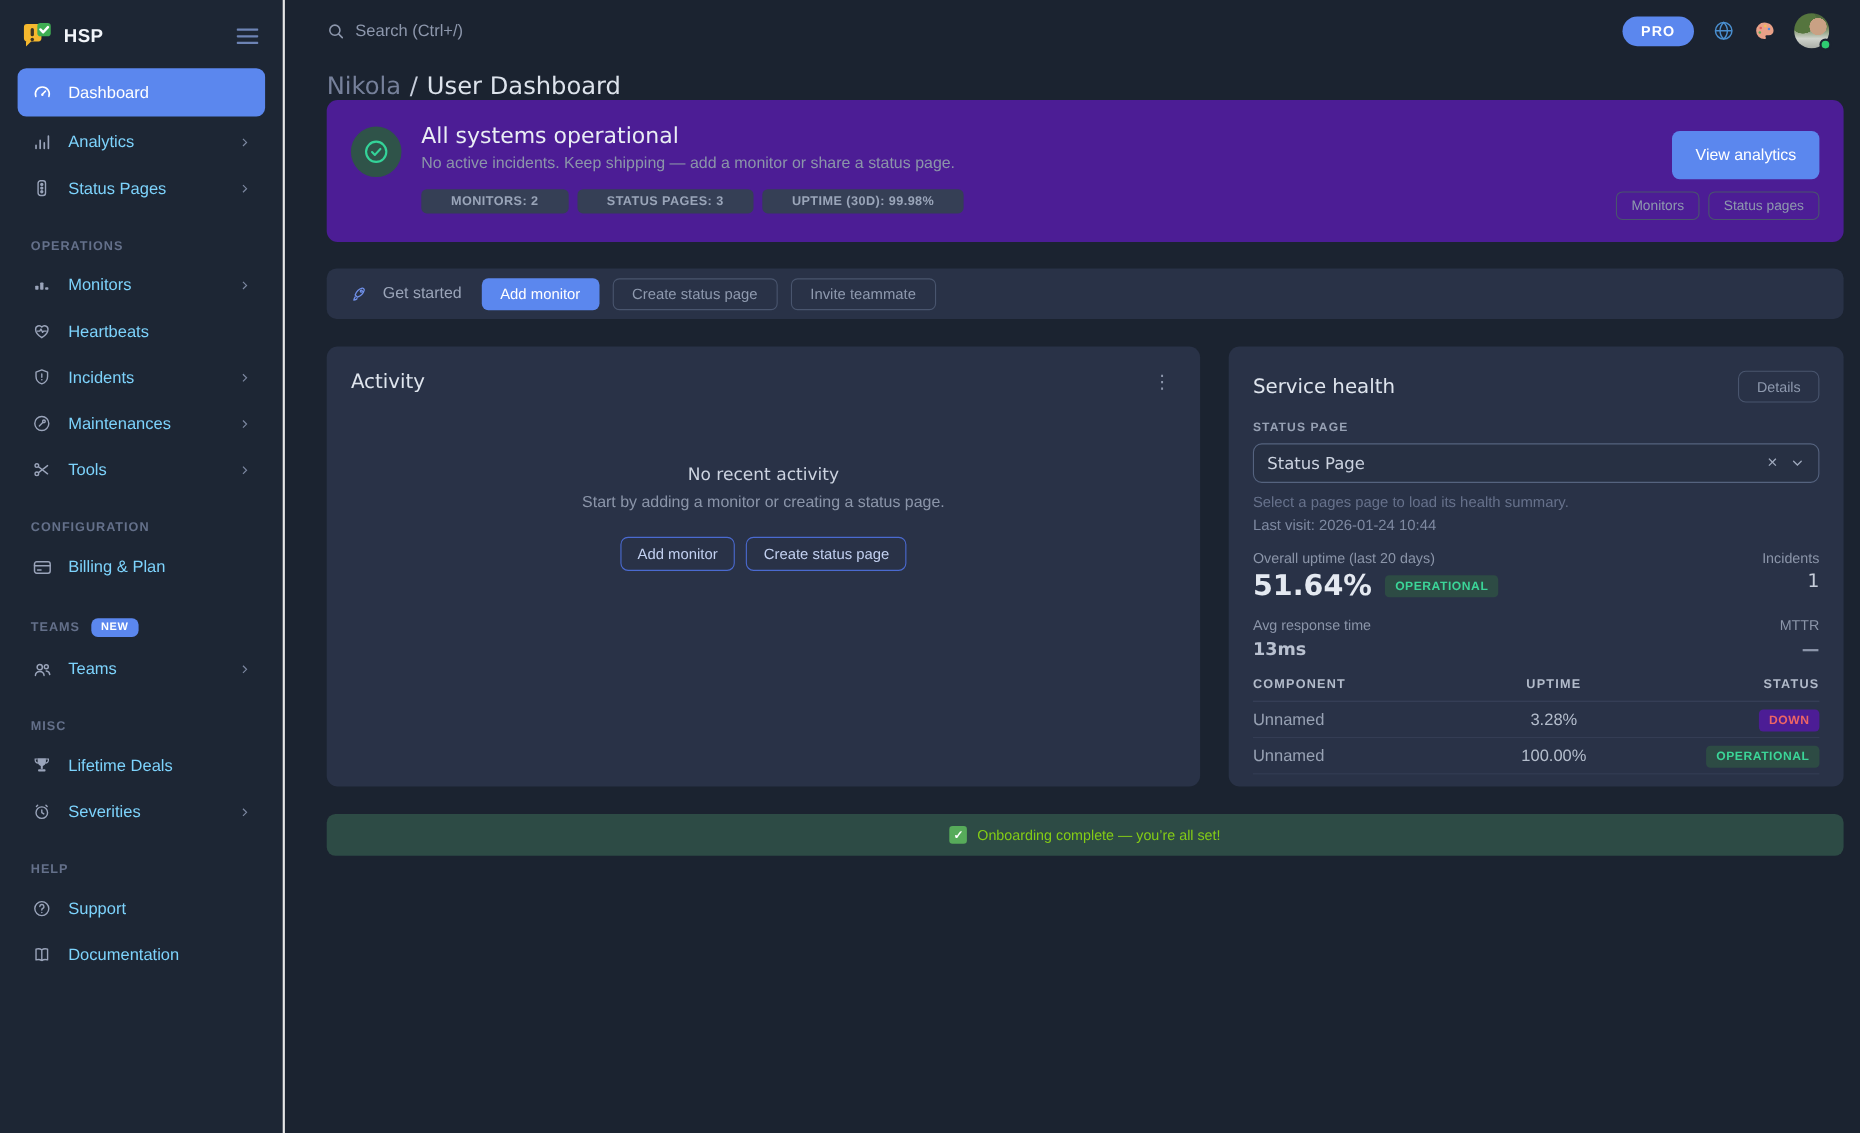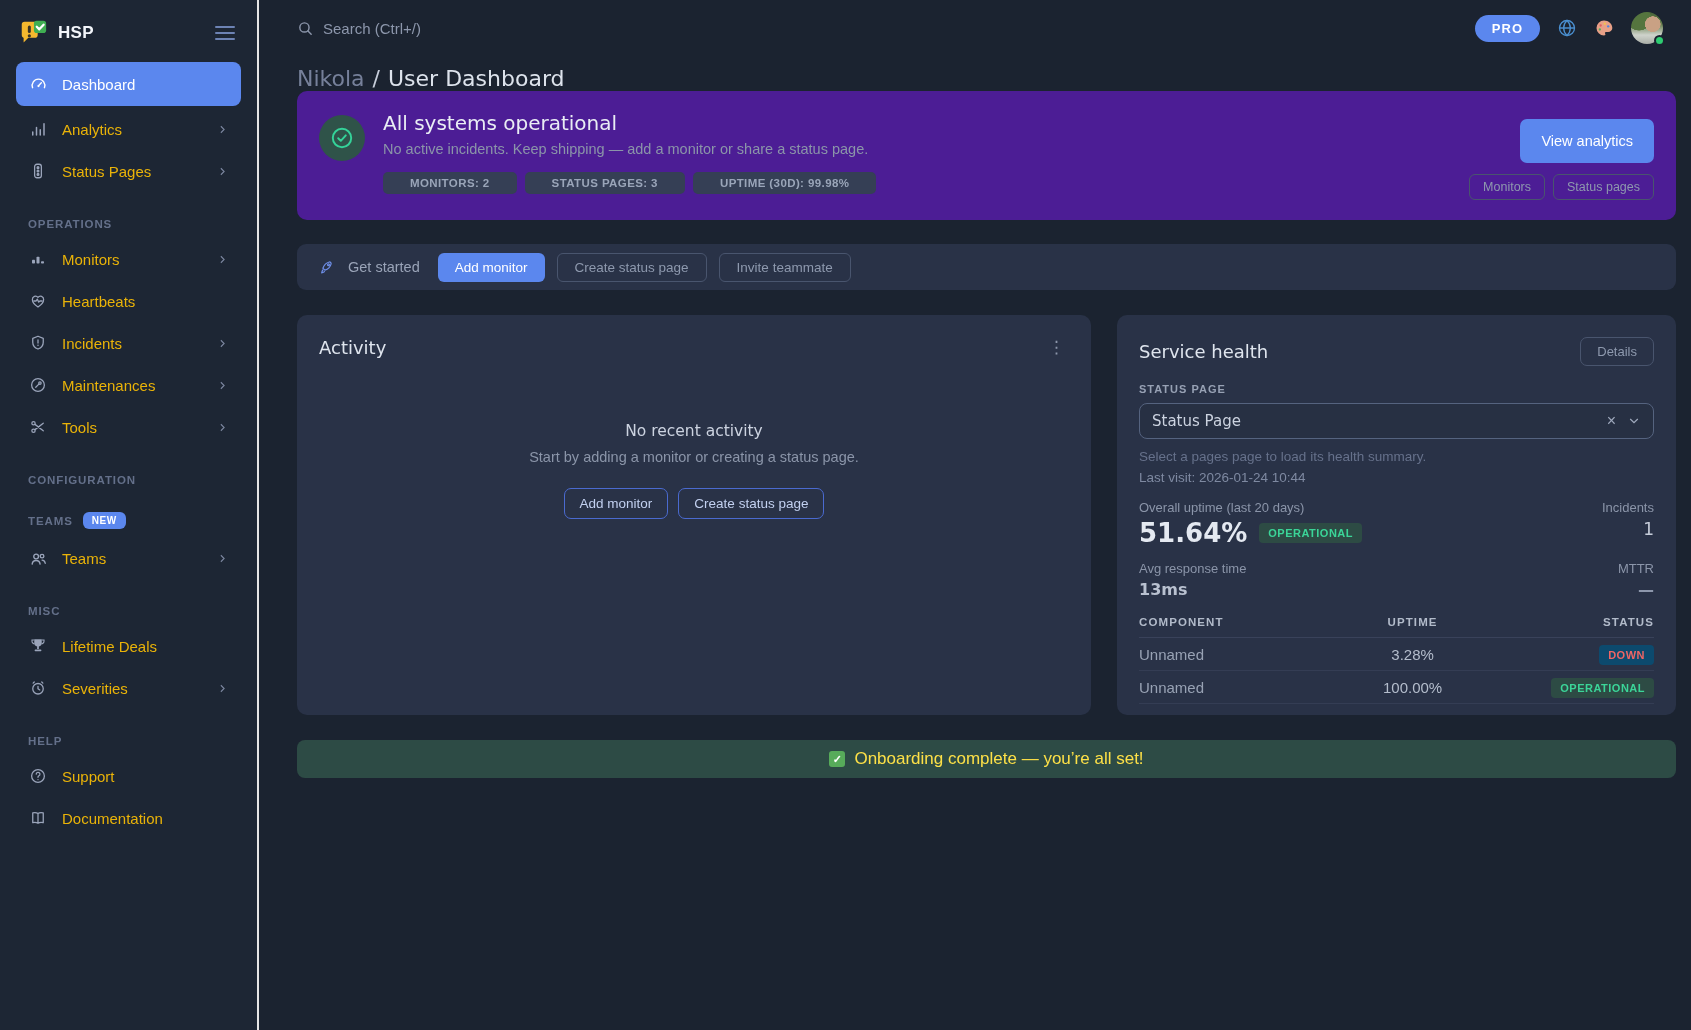--- a/index.html
+++ b/index.html
@@ -16,21 +16,21 @@
     width:259px; min-width:259px; height:100%;
     background:#1d2634; border-right:2px solid #e5e5e5;
     padding:14px 16px 0; overflow:hidden;
   }
   .logo-row { display:flex; align-items:center; gap:10px; padding:4px 2px 14px; }
   .logo-mark { width:30px; height:30px; display:block; }
   .brand-name { font-size:17px; font-weight:700; color:#f2f5fa; letter-spacing:.3px; flex:1; }
   .hamburger { color:#6d83b4; cursor:pointer; padding:4px; }
   .nav-item {
     height:42px; display:flex; align-items:center; gap:14px;
-    padding:0 12px; border-radius:8px; color:#eab308; font-size:15px; cursor:pointer;
+    padding:0 12px; border-radius:8px; color:#7dd3fc; font-size:15px; cursor:pointer;
   }
   .nav-item.active { background:#5b87ee; color:#ffffff; height:44px; margin-bottom:2px; }
   .nav-item .ic { width:20px; height:20px; flex:none; display:flex; align-items:center; justify-content:center; color:#9aa4ba; }
   .nav-item.active .ic { color:#ffffff; }
   .nav-item .lbl { flex:1; }
   .nav-item .chev { color:#7c87a0; display:flex; }
   .section-label {
     margin:26px 12px 8px; font-size:11.5px; font-weight:600;
     letter-spacing:.9px; color:#64708a; display:flex; align-items:center; gap:10px;
   }
@@ -150,21 +150,21 @@
   .stat-right { text-align:right; }
   .big-num {
     font-family:"DejaVu Sans",sans-serif; font-size:26px; font-weight:700; color:#e4e9f1;
   }
   .uptime-line { display:flex; align-items:center; gap:12px; margin-top:3px; }
   .badge {
     font-size:11px; font-weight:700; letter-spacing:.5px;
     padding:4px 9px; border-radius:4px;
   }
   .badge.op { background:#2d4b44; color:#3bd598; }
-  .badge.down { background:#0c4a6e; color:#ee6565; }
+  .badge.down { background:#4c1d95; color:#ee6565; }
   .stat-val { font-size:17px; color:#c6cdda; margin-top:4px; font-family:"DejaVu Sans",sans-serif; }
   .stat-val-b { font-size:16px; font-weight:700; color:#b9c1d0; margin-top:4px; font-family:"DejaVu Sans",sans-serif; }
   .mttr-dash { color:#8d97ac; }
 
   .sh-table { margin-top:15px; }
   .t-head {
     display:grid; grid-template-columns:1.2fr 1fr 1fr; padding:2px 0 9px;
     border-bottom:1px solid #39425a; font-size:11.5px; font-weight:700;
     letter-spacing:1.1px; color:#b2bbca;
   }
@@ -180,21 +180,21 @@
   
   .banner {
     margin-top:25px; height:38px; background:#2d4b45; border-radius:8px;
     display:flex; align-items:center; justify-content:center; gap:9px;
   }
   .banner-check {
     width:16px; height:16px; background:#57ab5a; border-radius:3px;
     display:flex; align-items:center; justify-content:center;
     color:#fff; font-size:11px; font-weight:700;
   }
-  .banner-text { color:#fde047; font-size:17px; }
+  .banner-text { color:#84cc16; font-size:13px; }
 
   svg { display:block; }
 </style>
 </head>
 <body>
 
 <div class="app">
 
   <aside class="sidebar">
     <div class="logo-row">
@@ -321,20 +321,29 @@
         <span class="lbl">Tools</span>
         <span class="chev">
             <svg width="13" height="13" viewBox="0 0 24 24" fill="none" stroke="currentColor" stroke-width="2">
               <path d="M9 6l6 6-6 6"></path>
             </svg>
           </span>
       </div>
 
       <div class="section-label">CONFIGURATION</div>
 
+      <div class="nav-item">
+        <span class="ic">
+          <svg width="19" height="19" viewBox="0 0 24 24" fill="none" stroke="currentColor" stroke-width="1.7" stroke-linecap="round">
+              <rect x="3" y="6" width="18" height="13" rx="2.5"></rect>
+              <path d="M3 10.5h18M6.5 15.5h4"></path>
+            </svg>
+        </span>
+        <span class="lbl">Billing &amp; Plan</span>
+      </div>
 
       <div class="section-label">
         <span>TEAMS</span>
         <span class="new-badge">NEW</span>
       </div>
 
       <div class="nav-item">
         <span class="ic">
           <svg width="19" height="19" viewBox="0 0 24 24" fill="none" stroke="currentColor" stroke-width="1.7" stroke-linecap="round">
               <circle cx="9" cy="9.5" r="3"></circle>

